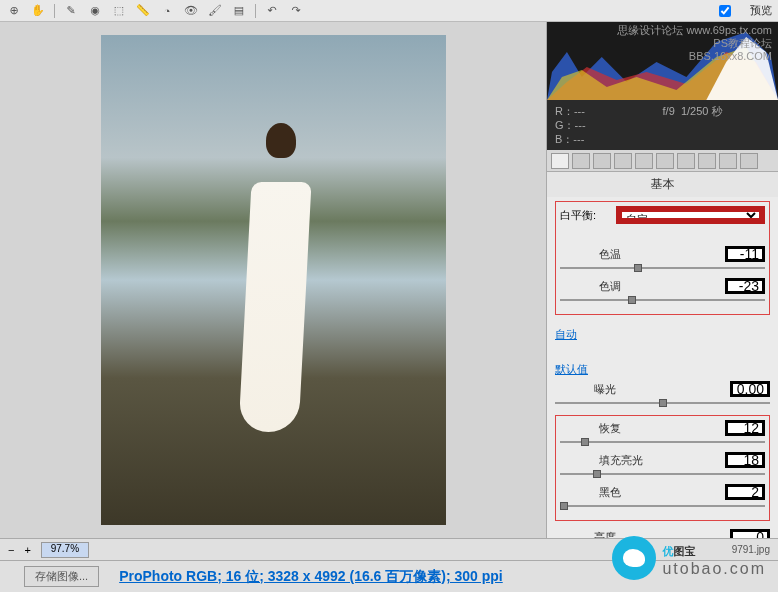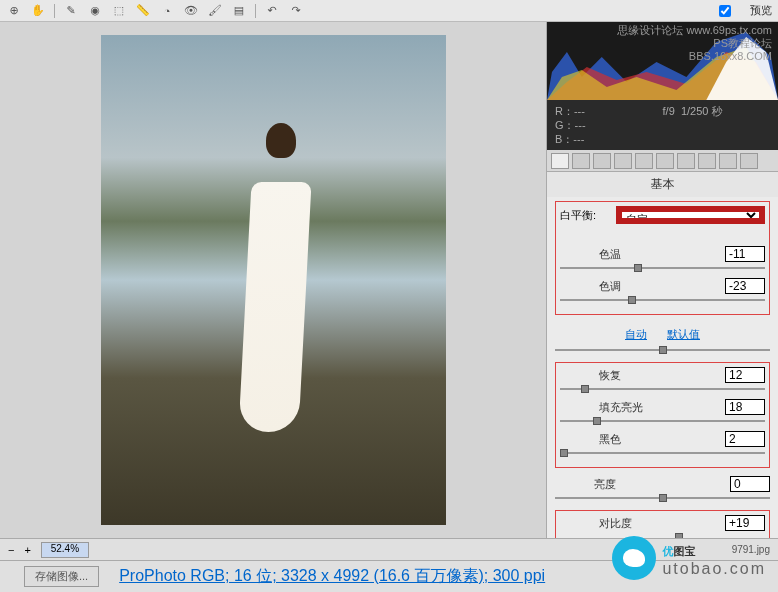--- a/index.html
+++ b/index.html
@@ -25,31 +25,31 @@
 .panel-tabs .tab-icon{width:18px;height:16px;background:#ccc;border:1px solid #999;}
 .panel-tabs .tab-icon.active{background:#eee;}
 .panel-title{text-align:center;padding:4px 16px;font-size:12px;color:#333;background:#e5e5e5;}
 .ctrl-scroll{flex:1;overflow-y:auto;padding:4px 8px;}
 .ctrl-group{margin-bottom:8px;}
 .ctrl-group.boxed{border:1px solid #d44;padding:4px;}
 .wb-row{display:flex;align-items:center;gap:20px;margin-bottom:22px;}
 .wb-row select{flex:1;height:18px;border:6px solid #b91c1c;background:#fff;font-size:11px;}
 .ctrl-row{display:flex;align-items:center;margin-bottom:2px;}
 .ctrl-row .lbl{width:50px;color:#333;margin-left:39px;}
-.ctrl-row .val{width:40px;height:16px;border:1px solid #000000;background:#fff;text-align:left;padding:0 3px;font-size:12px;}
+.ctrl-row .val{width:40px;height:16px;border:3px solid #000000;background:#fff;text-align:right;padding:0 3px;font-size:14px;}
 .slider{height:8px;position:relative;margin-bottom:6px;}
 .slider .track{position:absolute;top:3px;left:0;right:0;height:2px;background:#999;}
 .slider .thumb{position:absolute;top:0;width:8px;height:8px;background:#888;border:1px solid #555;transform:translateX(-4px);}
-.auto-default{display:flex;justify-content:center;gap:20px;padding:4px 0;color:#06c;text-decoration:underline;}
+.auto-default{display:flex;justify-content:center;gap:20px;padding:4px 0;color:#06c;text-decoration:underline;flex-direction:column;}
 .bottom-bar{height:22px;background:#e0e0e0;border-top:1px solid #aaa;display:flex;align-items:center;padding:0 8px;gap:10px;}
 .zoom-select{width:48px;height:16px;border:1px solid #999;background:#c8d8f0;font-size:10px;text-align:center;}
 .filename{flex:1;text-align:right;color:#555;font-size:10px;}
 .save-bar{height:32px;background:#e0e0e0;border-top:1px solid #aaa;display:flex;align-items:center;padding:0 8px;gap:20px;}
 .save-btn{padding:2px 10px;border:1px solid #999;background:#ddd;color:#555;margin-left:16px;}
-.profile-link{color:#06c;text-decoration:underline;font-size:16px;}
+.profile-link{color:#06c;text-decoration:underline;font-size:14px;font-weight:bold;}
 .logo{position:absolute;bottom:12px;right:12px;display:flex;align-items:center;gap:6px;}
 .logo .bird{width:44px;height:44px;border-radius:50%;border:3px solid #1bb5e0;background:#1bb5e0;position:relative;}
 .logo .bird::before{content:"";position:absolute;top:10px;left:8px;width:22px;height:18px;background:#fff;border-radius:50% 60% 40% 50%;}
 .logo .txt{font-size:18px;font-weight:bold;color:#333;}
 .logo .txt .accent{color:#1bb5e0;}
 .logo .sub{font-size:16px;color:#666;letter-spacing:2px;}
 .ctrl-scroll::-webkit-scrollbar{width:14px;}
 .ctrl-scroll::-webkit-scrollbar-track{background:#ddd;}
 .ctrl-scroll::-webkit-scrollbar-thumb{background:#aaa;border:1px solid #888;}
 </style>
@@ -146,20 +146,25 @@
             <div class="thumb" style="left:35%"></div>
           </div>
       </div>
 
       <div class="auto-default">
         <a>自动</a>
         <a>默认值</a>
       </div>
 
       <div class="ctrl-group">
+        <div class="ctrl-row">
+            <span class="lbl">曝光</span>
+            <span style="flex:1"></span>
+            <input class="val" value="0.00" style="">
+          </div>
         <div class="slider">
             <div class="track"></div>
             <div class="thumb" style="left:50%"></div>
           </div>
       </div>
 
       <div class="ctrl-group boxed">
         <div class="ctrl-row">
             <span class="lbl">恢复</span>
             <span style="flex:1"></span>
@@ -212,21 +217,21 @@
           </div>
       </div>
 
     </div>
   </div>
 </div>
 
 <div class="bottom-bar">
   <span>−</span>
   <span>+</span>
-  <div class="zoom-select">52.4%</div>
+  <div class="zoom-select">97.7%</div>
   <div class="filename">9791.jpg</div>
 </div>
 
 <div class="save-bar">
   <button class="save-btn">存储图像...</button>
   <a class="profile-link">ProPhoto RGB; 16 位; 3328 x 4992 (16.6 百万像素); 300 ppi</a>
 </div>
 
 <div class="logo">
   <div class="bird"></div>

